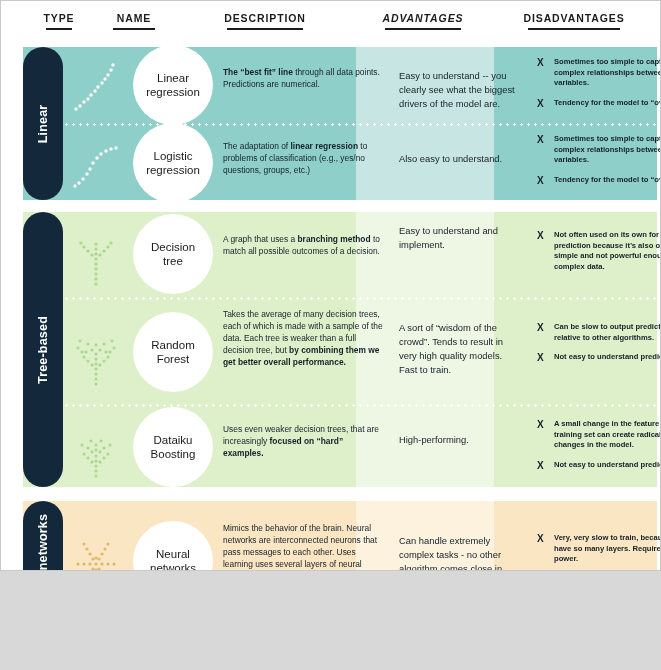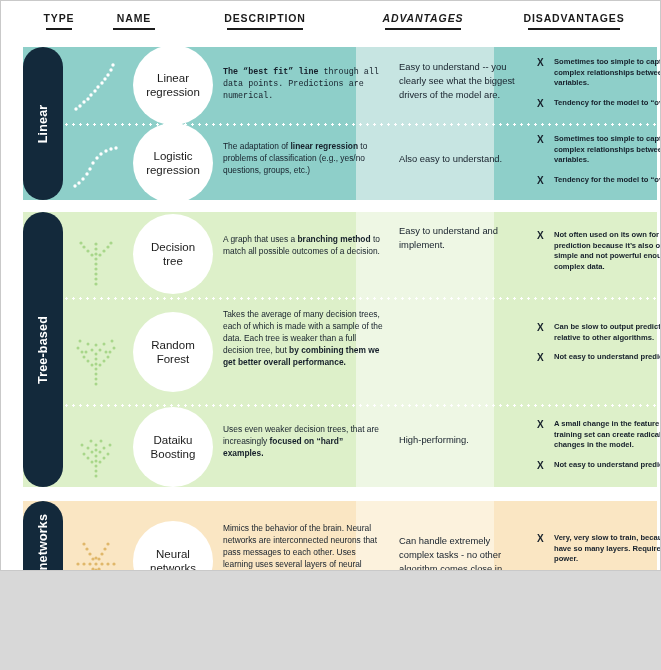--- a/index.html
+++ b/index.html
@@ -114,22 +114,22 @@
               <circle cx="40" cy="20" r="1.7"></circle>
             <circle cx="43" cy="15" r="1.7"></circle>
               <circle cx="45" cy="10" r="1.7"></circle>
           </g>
         </svg>
       </div>
       <div class="circle" style="top:-2px;">
         <span style="white-space:pre-line;">Linear
 regression</span>
       </div>
-      <div class="desc" style="top:20px;font-family:Liberation Mono, monospace;"><b>The “best fit” line</b> through all data points. Predictions are numerical.</div>
-      <div class="adv" style="top:13px;">Easy to understand -- you clearly see what the biggest drivers of the model are.</div>
+      <div class="desc" style="top:20px;"><b>The “best fit” line</b> through all data points. Predictions are numerical.</div>
+      <div class="adv" style="top:22px;">Easy to understand -- you clearly see what the biggest drivers of the model are.</div>
       <div class="dis" style="top:10px;">
           <div class="it"><span class="x">X</span><span>Sometimes too simple to capture complex relationships between variables.</span></div>
           <div class="it"><span class="x">X</span><span>Tendency for the model to “overfit”.</span></div>
         </div>
     </div>
 
     <div class="row" style="top:79px;height:74px;">
       <div class="ico">
         <svg width="56" height="60" viewBox="0 0 56 60">
           <g fill="#ffffff">
@@ -236,20 +236,21 @@
             <circle cx="14" cy="27" r="1.5"></circle>
               <circle cx="46" cy="27" r="1.5"></circle>
           </g>
         </svg>
       </div>
       <div class="circle" style="top:12px;">
         <span style="white-space:pre-line;">Random
 Forest</span>
       </div>
       <div class="desc" style="top:9px;">Takes the average of many decision trees, each of which is made with a sample of the data. Each tree is weaker than a full decision tree, but <b>by combining them we get better overall performance.</b></div>
+      <div class="adv" style="top:21px;">A sort of “wisdom of the crowd”. Tends to result in very high quality models. Fast to train.</div>
       <div class="dis" style="top:22px;">
           <div class="it"><span class="x">X</span><span>Can be slow to output predictions relative to other algorithms.</span></div>
           <div class="it"><span class="x">X</span><span>Not easy to understand predictions.</span></div>
         </div>
     </div>
 
     <div class="row" style="top:195px;height:80px;">
       <div class="ico">
         <svg width="60" height="70" viewBox="0 0 60 70">
           <g fill="#a8d68a">

